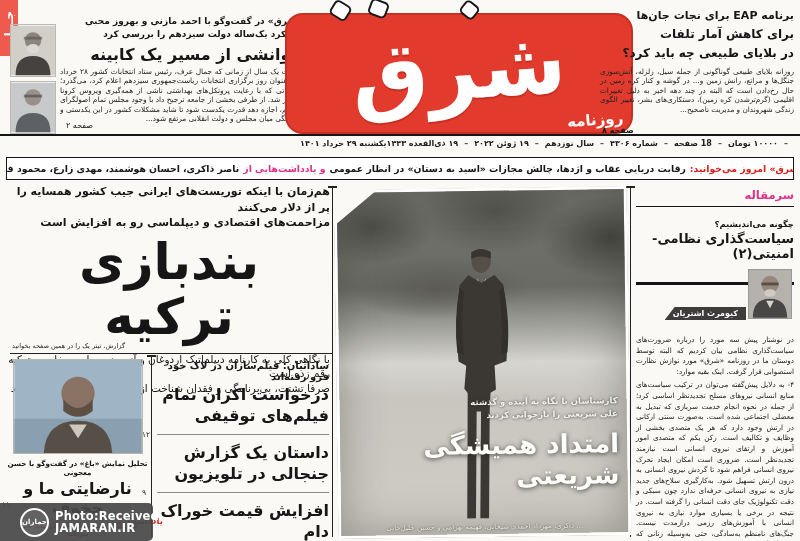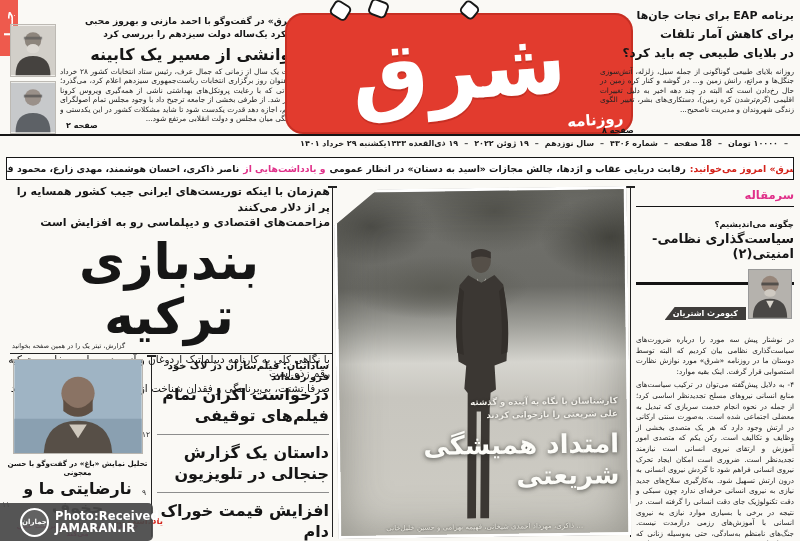--- a/index.html
+++ b/index.html
@@ -20,21 +20,21 @@
 
   .portrait { position:absolute; overflow:hidden; border:1px solid #bdbab4; }
   .portrait svg { width:100%; height:100%; display:block; }
   .p-mazani  { left:10px; top:24px;  width:46px; height:53px; }
   .p-mohebbi { left:10px; top:81px;  width:46px; height:53px; }
 
   .tl-story { position:absolute; left:60px; top:15px; width:242px; }
   .tl-story .kicker { font-size:9px; line-height:13px; font-weight:bold; }
   .tl-story .headline { font-size:16px; font-weight:bold; margin:4px 0 3px; }
   .tl-story .body { font-size:7.4px; line-height:9.4px; height:62px; overflow:hidden; color:#222; }
-  .tl-story .pageref { position:absolute; left:6px; top:106px; font-size:8px; font-weight:bold;text-align:right; }
+  .tl-story .pageref { position:absolute; left:6px; top:106px; font-size:8px; font-weight:normal;text-align:right; }
 
   .masthead { position:absolute; left:285px; top:13px; width:348px; height:121px; background:#e23b2e; border-radius:18px; box-shadow:inset 0 0 0 2px rgba(120,10,5,.25); }
   .masthead .logo { position:absolute; inset:0; color:#fff; font-size:86px; font-weight:bold; text-align:center; line-height:112px; transform:rotate(-4deg); text-shadow:0 2px 0 rgba(120,10,5,.25); }
   .masthead .logo-label { position:absolute; right:10px; bottom:5px; color:#fff; font-size:15px; font-weight:bold; transform:rotate(-4deg); }
   .dot { position:absolute; background:#fff; border:2.5px solid #181818; border-radius:5px; }
   .dot1 { left:46px;  top:-11px; width:19px; height:17px; transform:rotate(32deg); }
   .dot2 { left:84px;  top:-13px; width:19px; height:17px; transform:rotate(20deg); }
   .dot3 { left:176px; top:-11px; width:17px; height:16px; transform:rotate(38deg); }
 
   .header-rule { position:absolute; left:0; right:0; top:134px; height:2px; background:#161616; }

